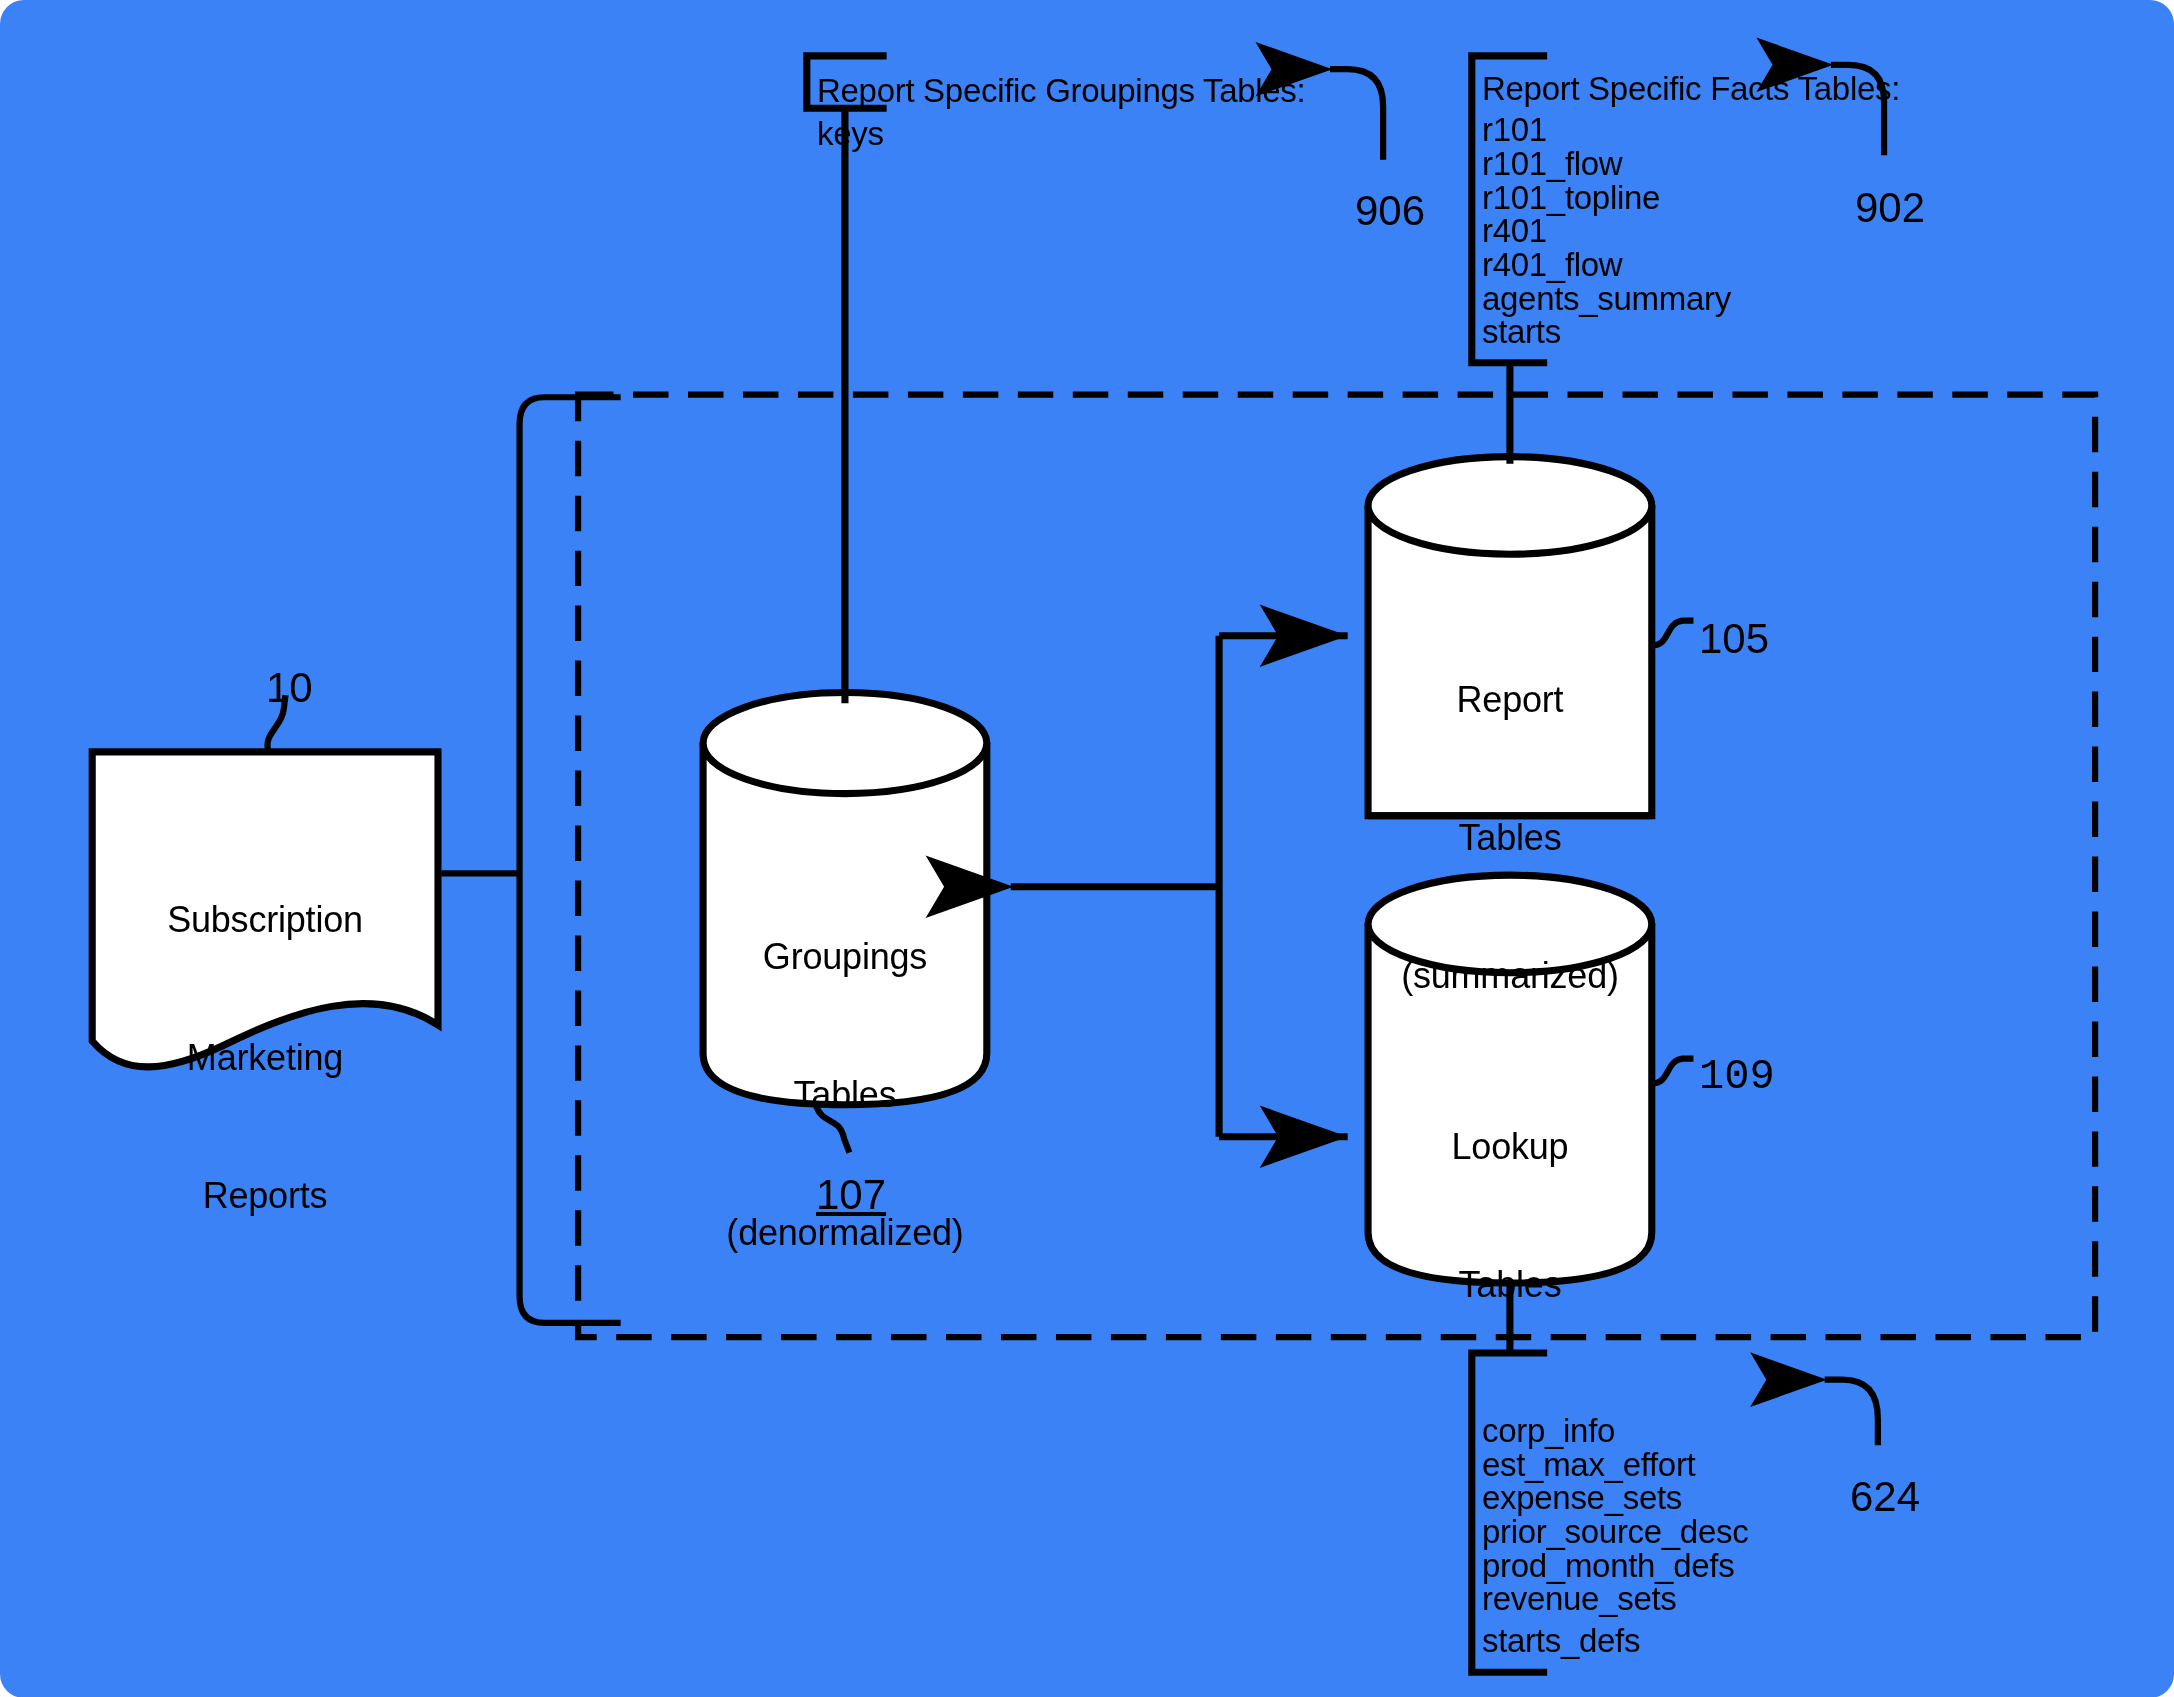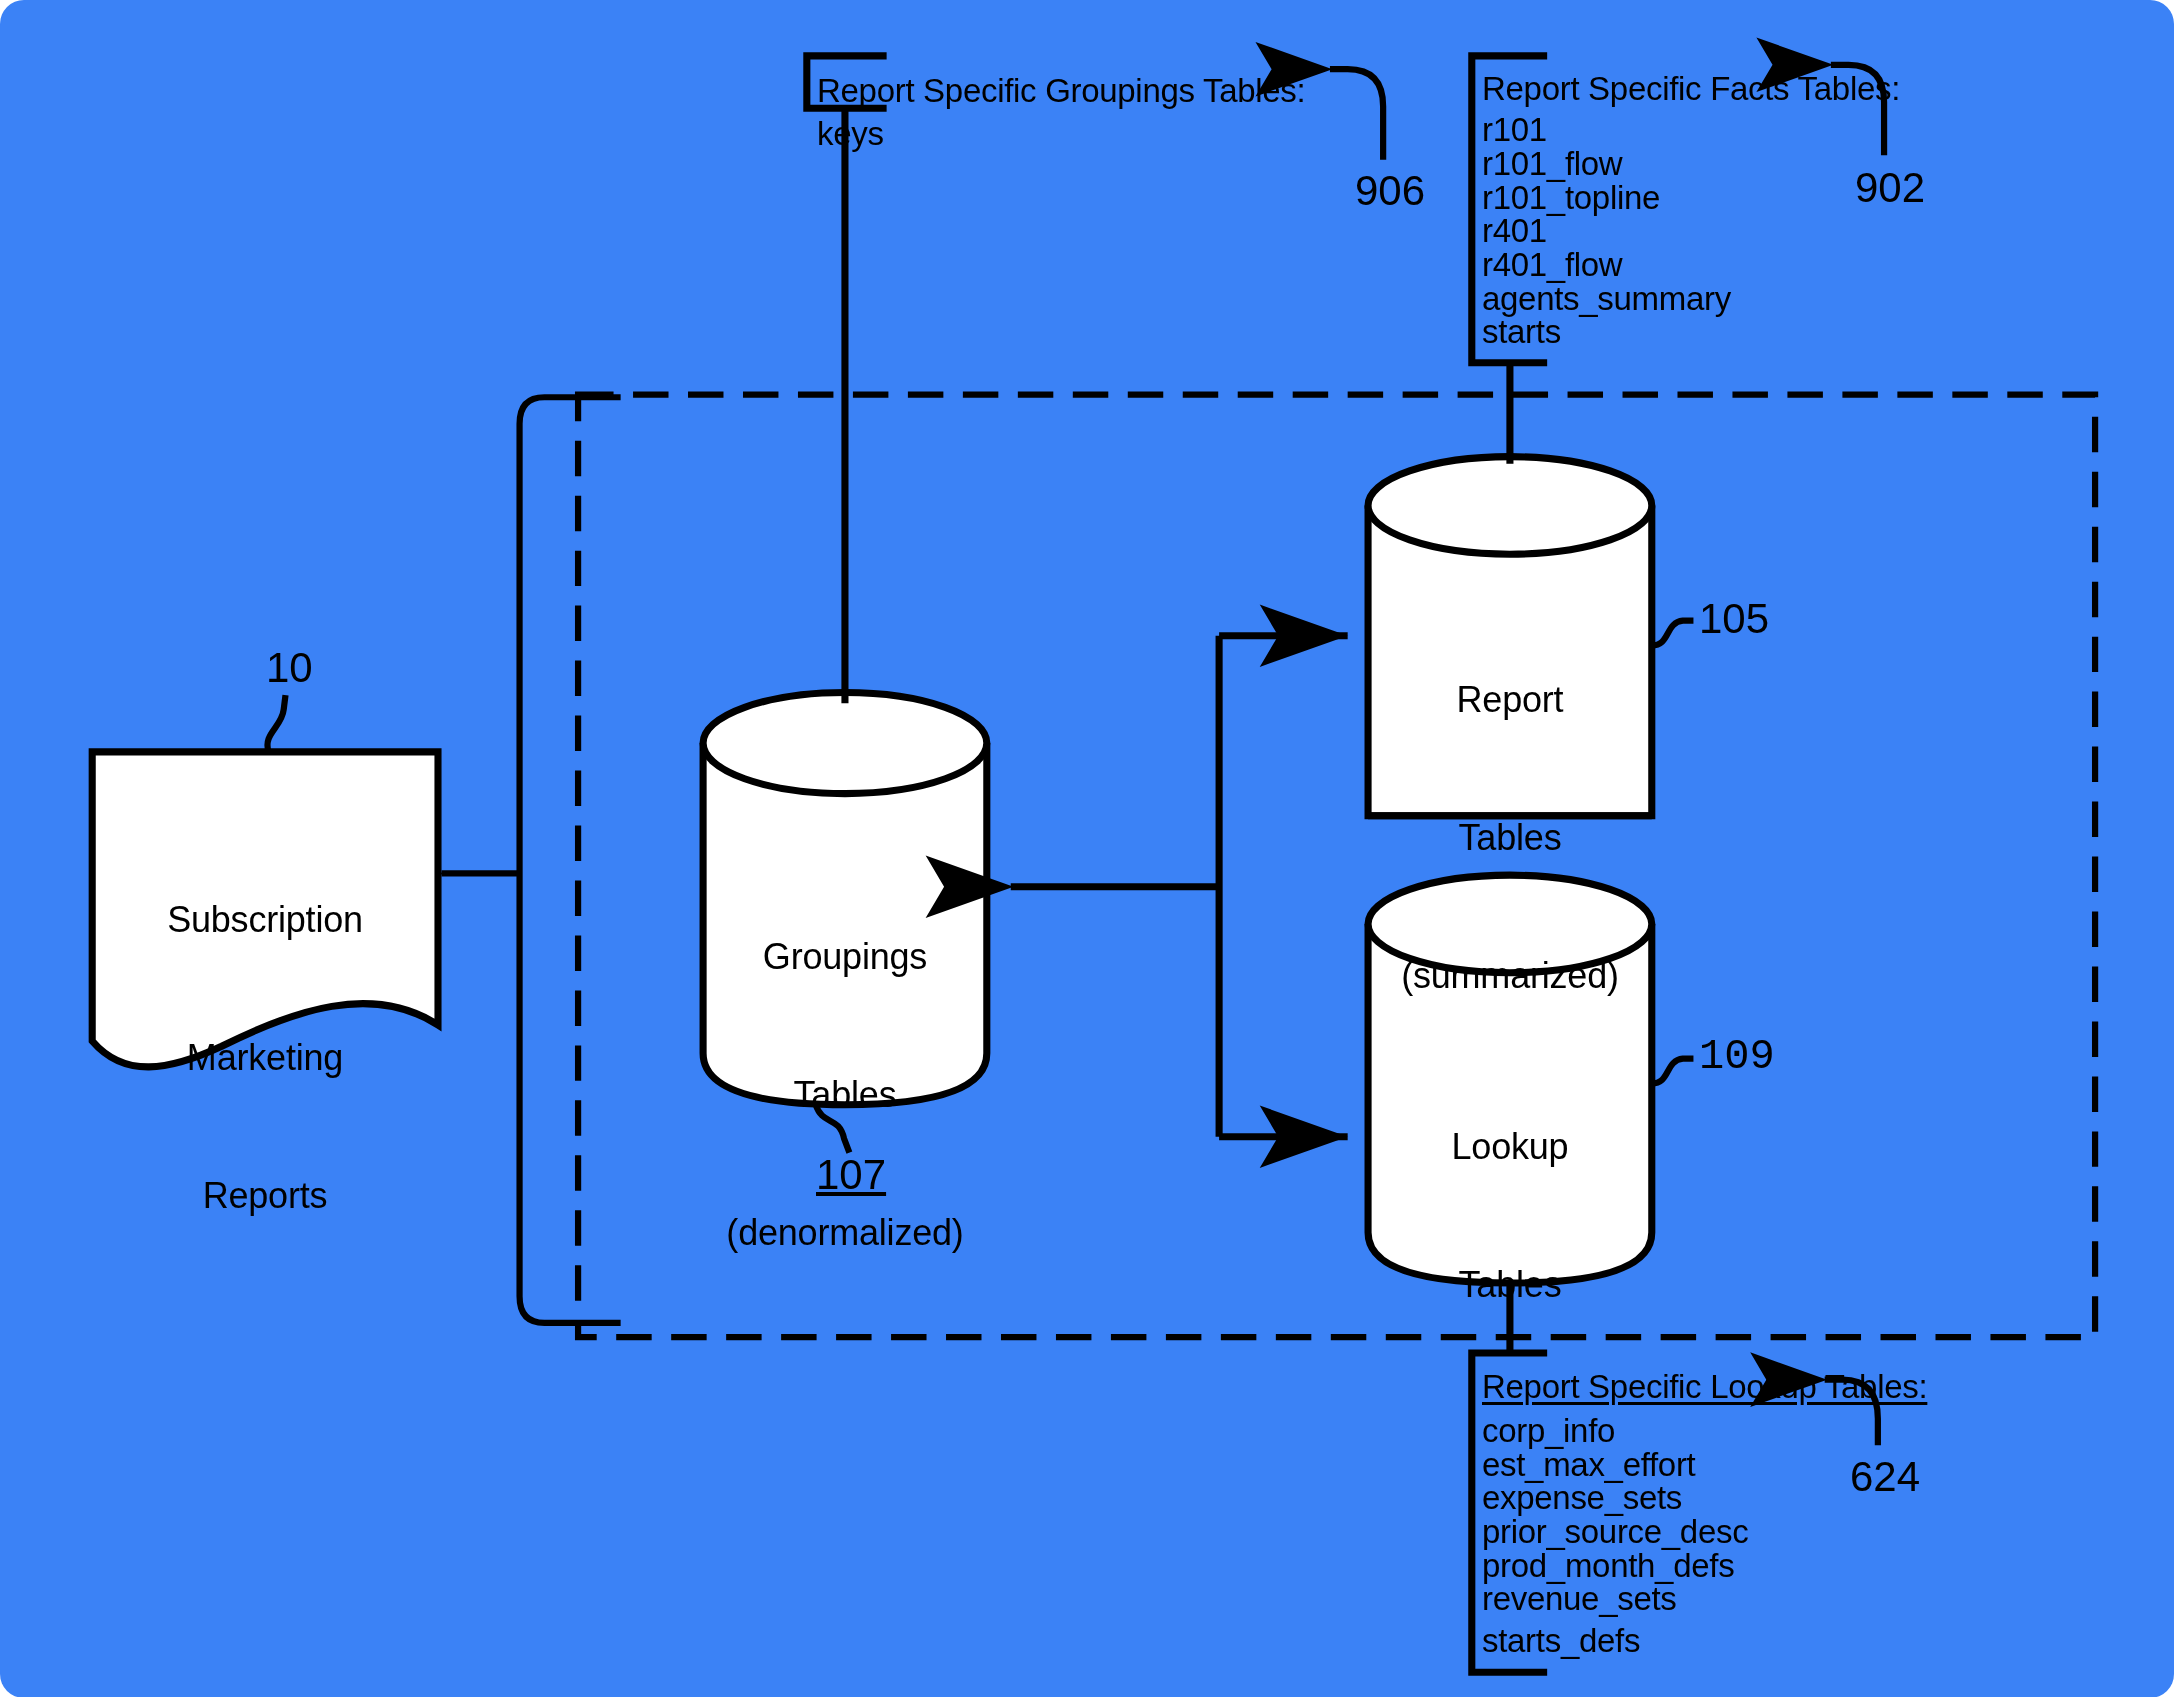--- a/index.html
+++ b/index.html
@@ -41,20 +41,21 @@
     line-height: 43px;
     letter-spacing: -0.3px;
   }
   .label-head.underlined {
     text-decoration: underline;
     text-underline-offset: 3.5px;
   }
   .refnum {
     font-size: 42px;
     letter-spacing: 0px;
+    margin-top: 20px;
   }
   .node-text {
     font-size: 36px;
     line-height: 46px;
     text-align: center;
     letter-spacing: -0.2px;
   }
 </style>
 </head>
 <body>
@@ -138,21 +139,20 @@
   <div class="txt label-head" style="left:1482px; top:67px;">Report Specific Facts Tables:</div>
   <div class="txt label-list" style="left:1482px; top:108px;">r101</div>
   <div class="txt label-list" style="left:1482px; top:142px;">r101_flow</div>
   <div class="txt label-list" style="left:1482px; top:176px;">r101_topline</div>
   <div class="txt label-list" style="left:1482px; top:209px;">r401</div>
   <div class="txt label-list" style="left:1482px; top:243px;">r401_flow</div>
   <div class="txt label-list" style="left:1482px; top:277px;">agents_summary</div>
   <div class="txt label-list" style="left:1482px; top:310px;">starts</div>
   <div class="txt refnum" style="left:1855px; top:167px;">902</div>
 
-  <div class="txt label-head underlined" style="left:1482px; top:1365px;">Report Specific Lookup Tables:</div>
   <div class="txt label-list" style="left:1482px; top:1409px;">corp_info</div>
   <div class="txt label-list" style="left:1482px; top:1443px;">est_max_effort</div>
   <div class="txt label-list" style="left:1482px; top:1476px;">expense_sets</div>
   <div class="txt label-list" style="left:1482px; top:1510px;">prior_source_desc</div>
   <div class="txt label-list" style="left:1482px; top:1544px;">prod_month_defs</div>
   <div class="txt label-list" style="left:1482px; top:1577px;">revenue_sets</div>
   <div class="txt label-list" style="left:1482px; top:1611px;margin-top:8px;">starts_defs</div>
   <div class="txt refnum" style="left:1850px; top:1456px;">624</div>
 
   <div class="txt node-text" style="left:1368px; top:585px; width:284px;">

